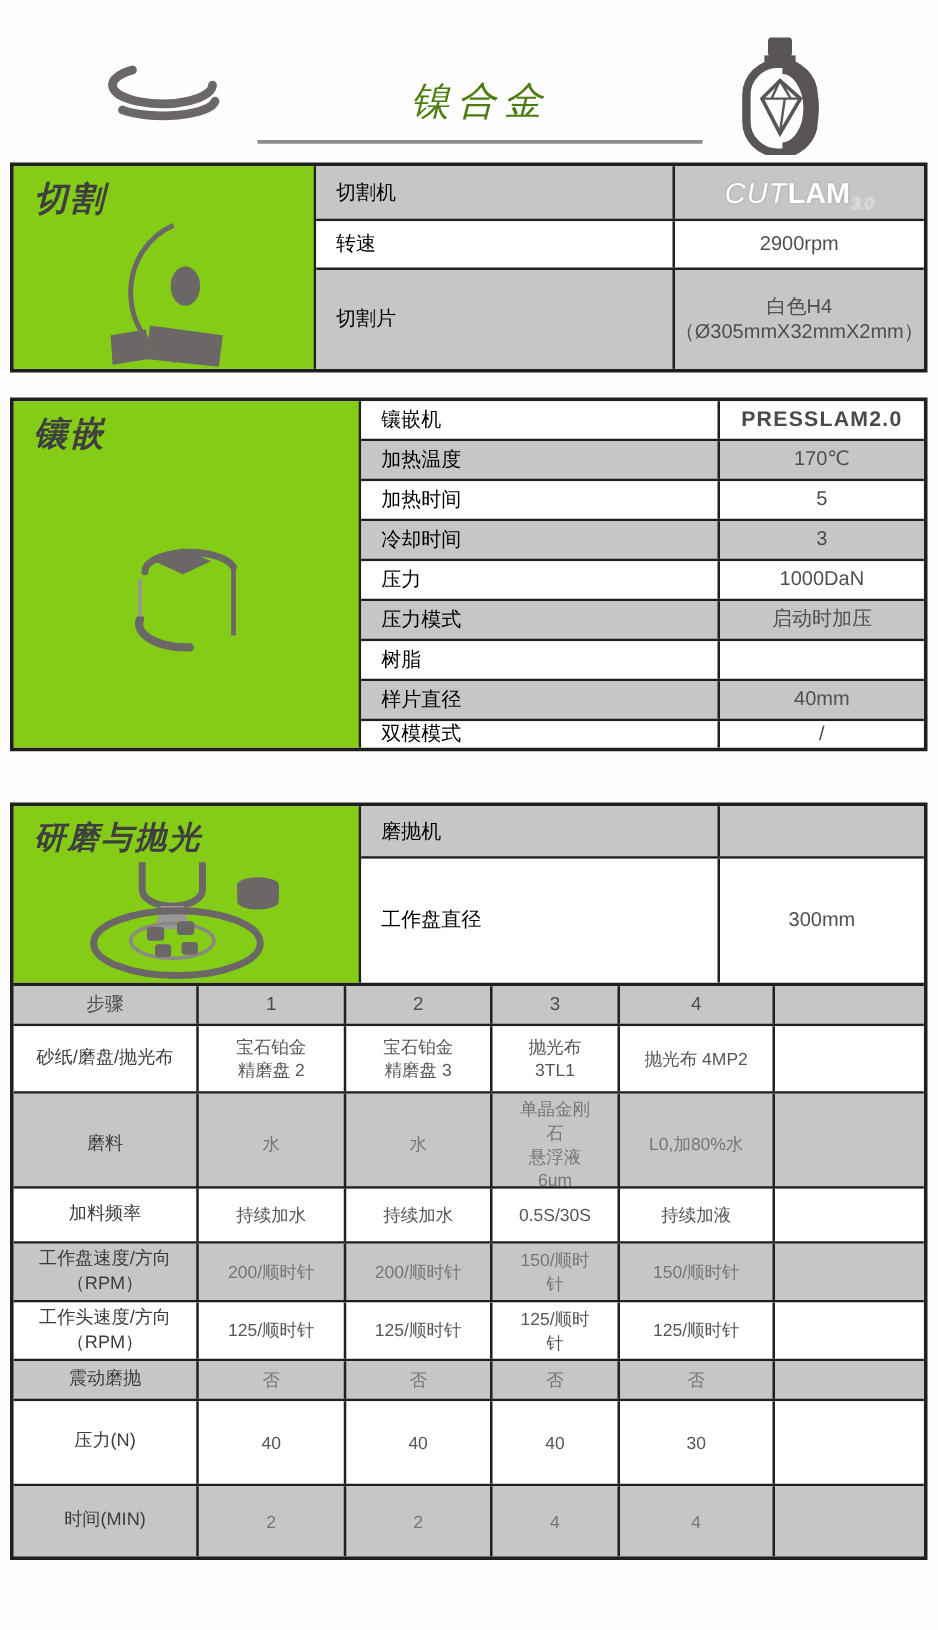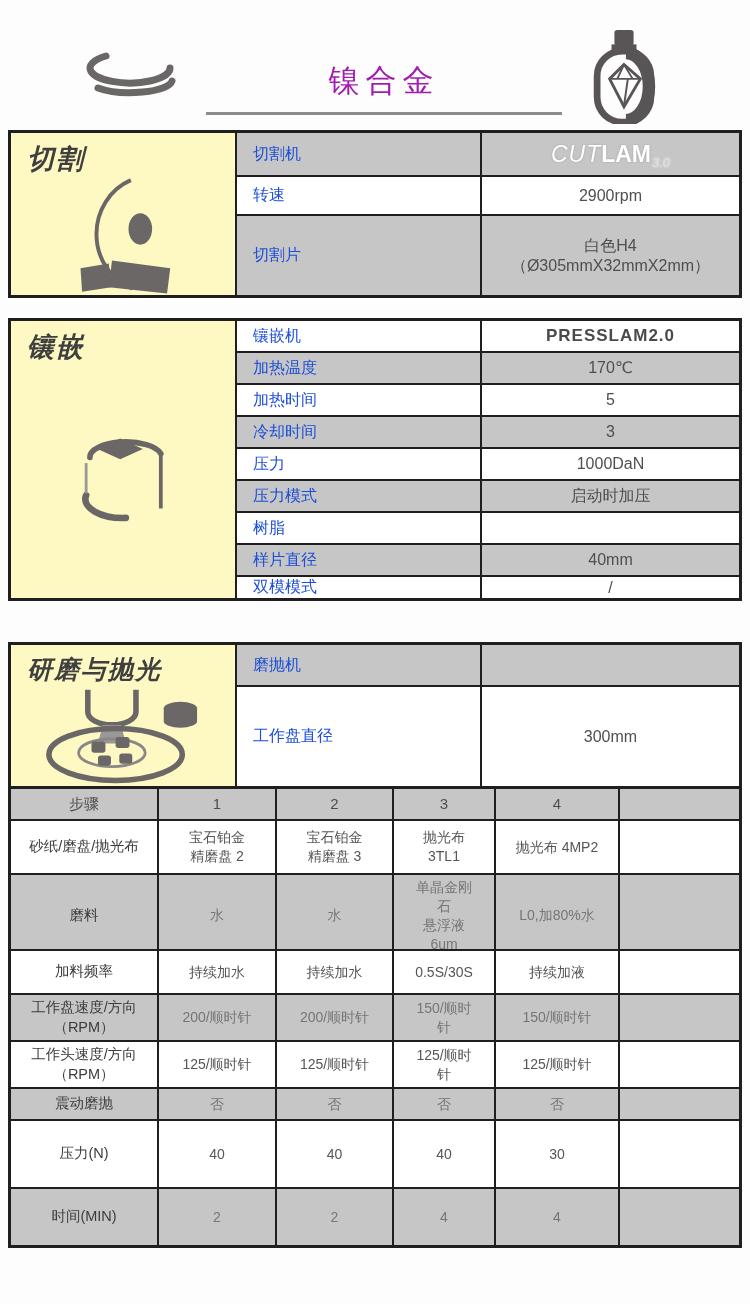--- a/index.html
+++ b/index.html
@@ -8,35 +8,35 @@
     width:750px;height:1304px;overflow:hidden;position:relative;
     background:#fdfdfd;
     font-family:"Liberation Sans","DejaVu Sans",sans-serif;
     color:#3e3e3e;
   }
   
   .hdr{display:flex;align-items:flex-start;justify-content:space-between;
        padding:28px 86px 0 84px;height:118px;box-sizing:border-box;}
   .hdr-left-icon{margin-top:20px;}
   .hdr-center{flex:1;text-align:center;padding-top:32px;}
-  .hdr-title{font-size:31px;color:#a21caf;letter-spacing:6px;}
+  .hdr-title{font-size:31px;font-style:italic;color:#4d7c0f;letter-spacing:6px;}
   .hdr-underline{width:356px;height:3px;background:#8c8c8c;margin:10px auto 0;}
   
   .section{margin:0 8px;border:3px solid #1f1f1f;display:flex;background:#ffffff;}
-  .sec-left{width:226px;border-right:2px solid #1f1f1f;display:flex;
-            flex-direction:column;background:#fef9c3;box-sizing:border-box;}
+  .sec-left{width:278px;border-right:2px solid #1f1f1f;display:flex;
+            flex-direction:column;background:#84cc16;box-sizing:border-box;}
   .sec-title{font-style:italic;font-weight:bold;font-size:27px;color:#3f3f3f;
              padding:8px 0 0 16px;letter-spacing:2px;}
   .sec-icon{flex:1;display:flex;align-items:center;justify-content:center;}
   .sec-rows{flex:1;display:flex;flex-direction:column;}
   .srow{display:flex;border-bottom:2px solid #1f1f1f;background:#ffffff;}
   .srow:last-child{border-bottom:none;}
   .srow.shaded{background:#c6c6c6;}
-  .lbl{width:245px;border-right:2px solid #1f1f1f;display:flex;align-items:center;
-       padding-left:16px;font-size:16px;color:#1d4ed8;box-sizing:border-box;}
+  .lbl{width:287px;border-right:2px solid #1f1f1f;display:flex;align-items:center;
+       padding-left:16px;font-size:16px;color:#000000;box-sizing:border-box;}
   .val{flex:1;display:flex;align-items:center;justify-content:center;
        font-size:16px;color:#4f4f4f;text-align:center;white-space:pre-line;line-height:1.25;}
   
   .logo-cut{font-style:italic;color:#ffffff;font-size:23px;letter-spacing:1px;
             text-shadow:0 0 2px #9b9b9b;}
   .logo-lam{font-weight:bold;color:#ffffff;font-size:23px;
             text-shadow:0 0 2px #9b9b9b;}
   .logo-ver{font-style:italic;color:#d9d9d9;font-size:13px;margin-left:1px;
             text-shadow:0 0 2px #ffffff;align-self:flex-end;padding-bottom:4px;}
   .machine-name{font-weight:bold;letter-spacing:1px;color:#4a4a4a;font-size:17px;}

